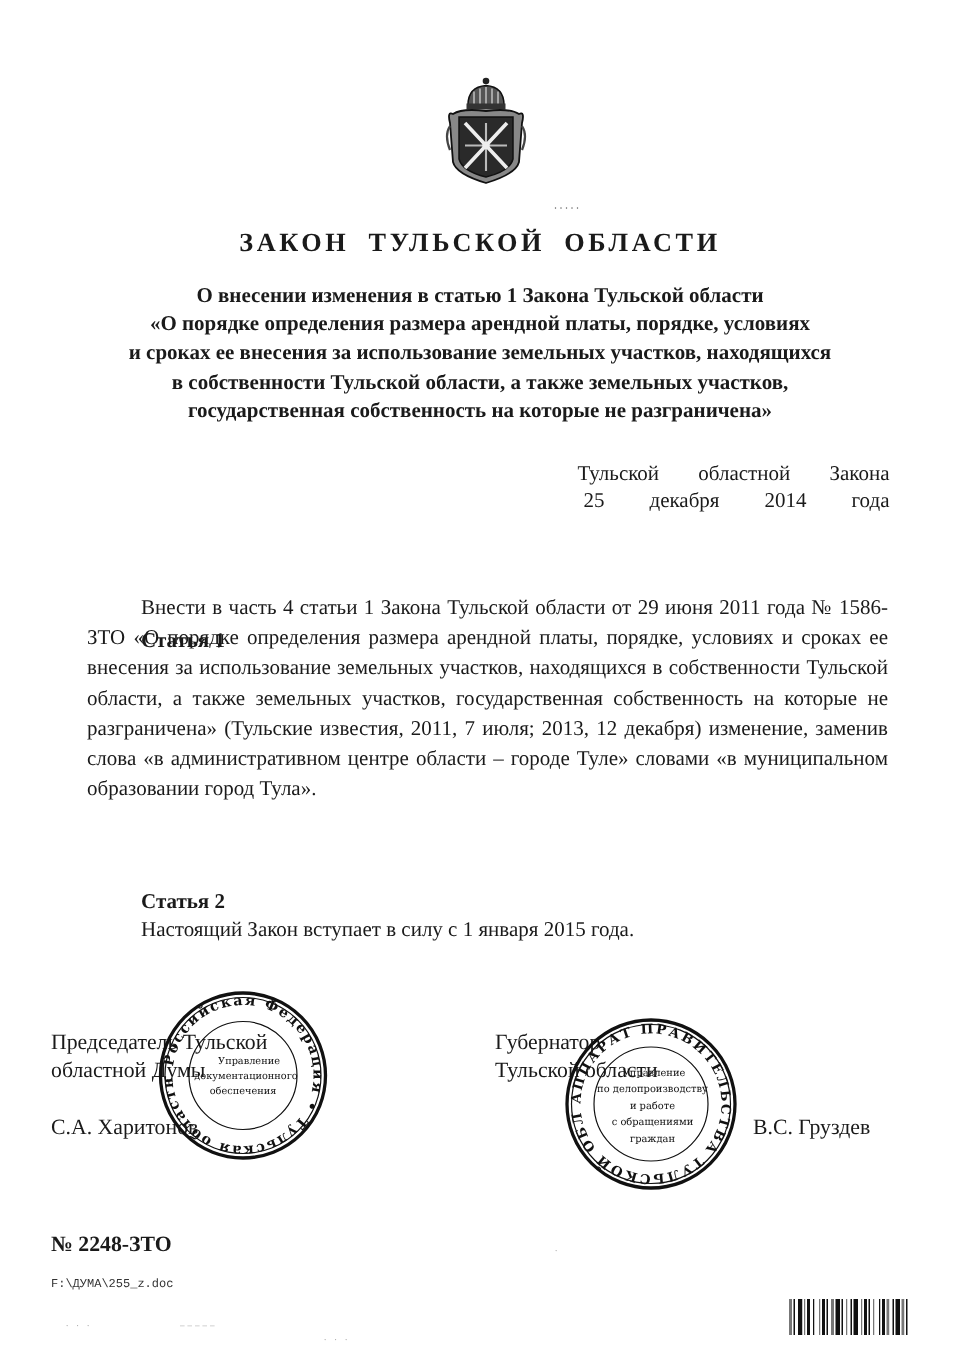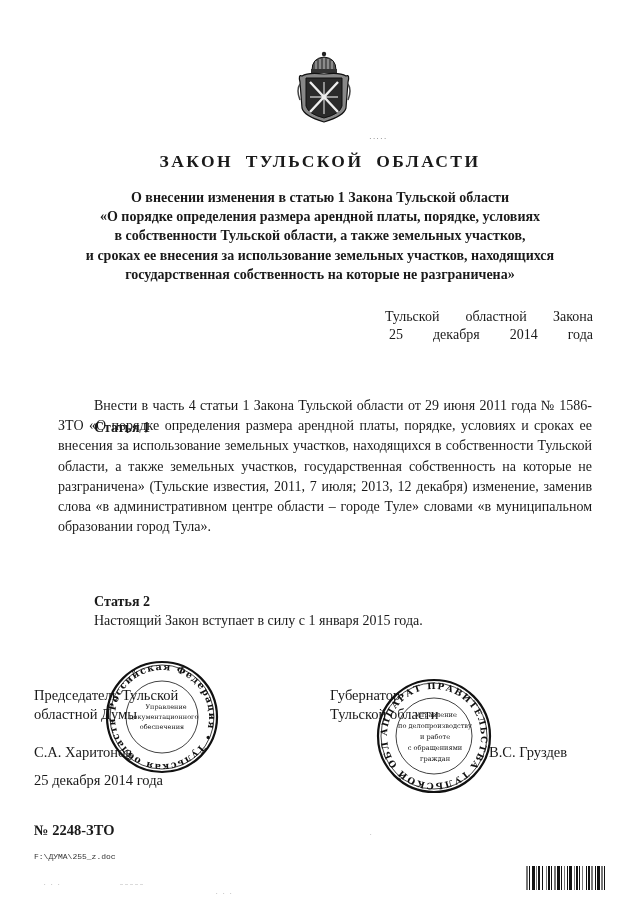--- a/index.html
+++ b/index.html
@@ -53,22 +53,22 @@
     <path d="M4 34 Q0 40 4 50 M52 34 Q56 40 52 50" stroke="#444" stroke-width="1.5" fill="none"></path>
   </svg>
 </div>
 <div class="dots-under-emblem">·····</div>
 
 <div class="law-title">ЗАКОН ТУЛЬСКОЙ ОБЛАСТИ</div>
 
 <div class="law-subtitle">
   <div>О внесении изменения в статью 1 Закона Тульской области</div>
   <div>«О порядке определения размера арендной платы, порядке, условиях</div>
+  <div>и сроках ее внесения за использование земельных участков, находящихся</div>
   <div>в собственности Тульской области, а также земельных участков,</div>
-  <div>и сроках ее внесения за использование земельных участков, находящихся</div>
   <div>государственная собственность на которые не разграничена»</div>
 </div>
 
 <div class="adopted">
   <div class="line">
     <span>Тульской</span>
     <span>областной</span>
     <span>Закона</span>
   </div>
   <div class="line" style="padding-left:4px;">
@@ -93,21 +93,21 @@
   <div>Председатель Тульской</div>
   <div>областной Думы</div>
   <div style="height:19px;"></div>
   <div>С.А. Харитонов</div>
 </div>
 
 <div class="sig-block" style="left:330px; top:686px;">
   <div>Губернатор</div>
   <div>Тульской области</div>
 </div>
-<div class="sig-block" style="left:489px; top:743px;">В.С. Груздев</div>
+<div class="sig-block" style="left:489px; top:743px;padding-left:13px;">В.С. Груздев</div>
 
 <div class="stamp" style="left:104px; top:659px; width:116px; height:116px;">
   <svg width="116" height="116" viewBox="0 0 116 116">
     <defs>
       <path id="ringL" d="M58,58 m-47,0 a47,47 0 1,1 94,0 a47,47 0 1,1 -94,0"></path>
     </defs>
     <circle cx="58" cy="58" r="55" fill="none" stroke="#111" stroke-width="2.2"></circle>
     <circle cx="58" cy="58" r="52" fill="none" stroke="#111" stroke-width="0.8"></circle>
     <circle cx="58" cy="58" r="36" fill="none" stroke="#111" stroke-width="0.8"></circle>
     <text font-family="DejaVu Serif, serif" font-size="9.5" font-weight="bold" fill="#111" letter-spacing="1.2">
@@ -132,21 +132,20 @@
     </text>
     <text x="61" y="40" text-anchor="middle" font-family="DejaVu Serif, serif" font-size="6.6" fill="#111">Управление</text>
     <text x="60" y="51" text-anchor="middle" font-family="DejaVu Serif, serif" font-size="6.6" fill="#111">по делопроизводству</text>
     <text x="60" y="62" text-anchor="middle" font-family="DejaVu Serif, serif" font-size="6.6" fill="#111">и работе</text>
     <text x="60" y="73" text-anchor="middle" font-family="DejaVu Serif, serif" font-size="6.6" fill="#111">с обращениями</text>
     <text x="60" y="84" text-anchor="middle" font-family="DejaVu Serif, serif" font-size="6.6" fill="#111">граждан</text>
   </svg>
 </div>
 
 <div class="sig-block" style="left:34px; top:771px;">
-  <div>25 декабря 2014 года</div>
 </div>
 
 <div class="law-number">№ 2248-ЗТО</div>
 
 <div class="file-path">F:\ДУМА\255_z.doc</div>
 
 <div class="scan-specks" style="left:44px; top:880px;">. . .</div>
 <div class="scan-specks" style="left:120px; top:879px;">_____</div>
 <div class="scan-specks" style="left:216px; top:889px;">. . .</div>
 <div class="scan-specks" style="left:370px; top:830px;">.</div>

